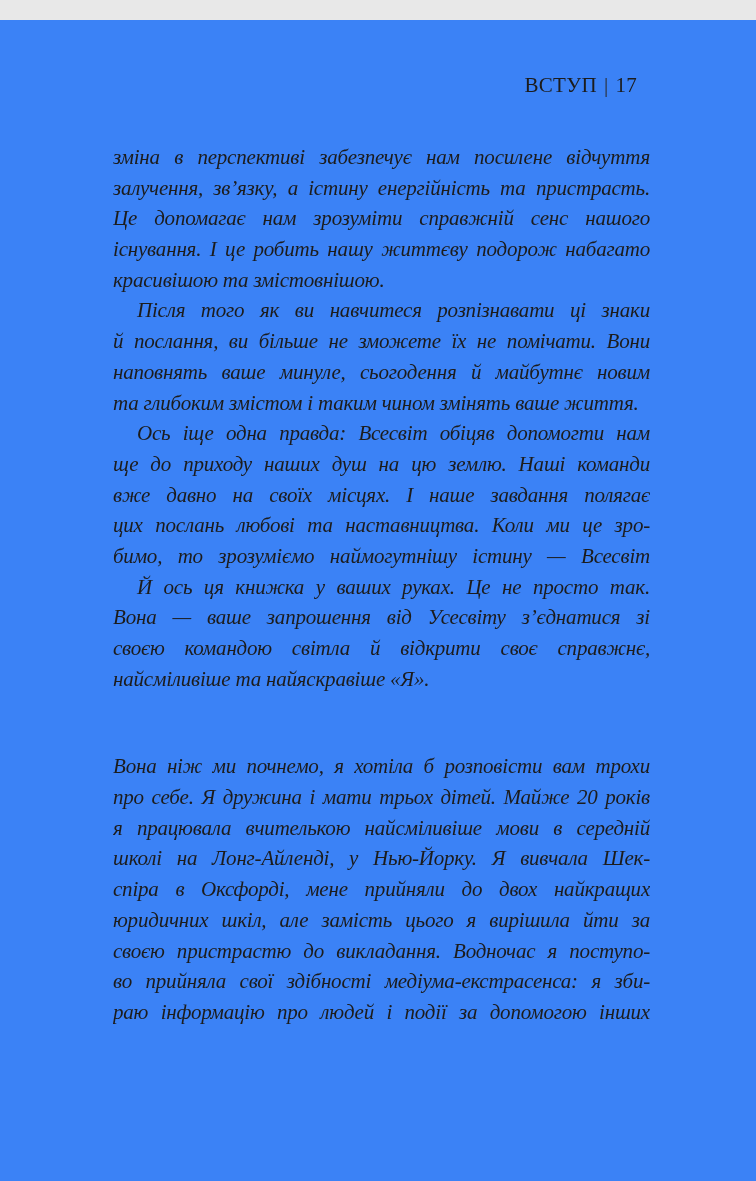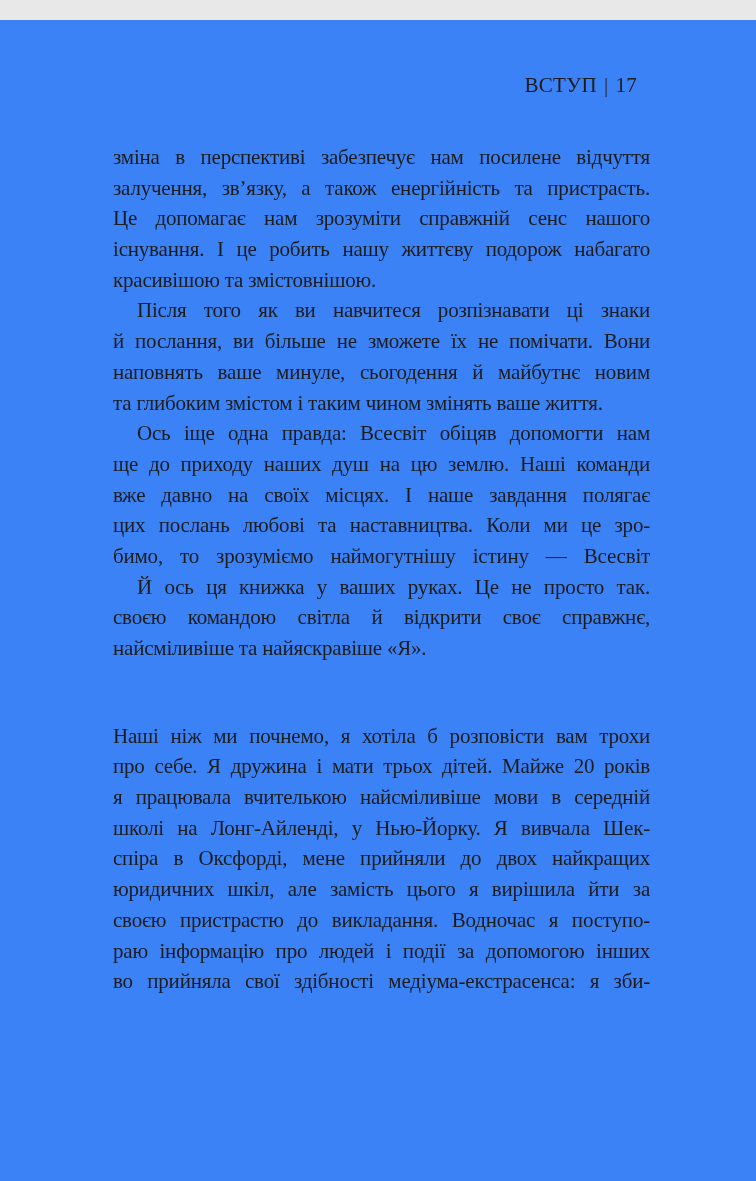--- a/index.html
+++ b/index.html
@@ -33,21 +33,21 @@
   .running-header .sep {
     margin: 0 7px;
     color: #2a2a2a;
   }
   .text-column {
     position: absolute;
     top: 122px;
     left: 113px;
     width: 537px;
   }
-  .paragraph { margin: 0; }
+  .paragraph { margin: 0; font-style: italic; }
   .paragraph.section-break { margin-top: 57px; }
   .line {
     font-size: 21px;
     line-height: 30.7px;
     height: 30.7px;
     letter-spacing: -0.2px;
     text-align: justify;
     text-align-last: justify;
     -moz-text-align-last: justify;
     white-space: nowrap;
@@ -64,48 +64,49 @@
 </head>
 <body>
 
 <div class="page">
   <header class="running-header">
     <span class="chapter">ВСТУП</span><span class="sep">|</span><span class="pagenum">17</span>
   </header>
   <main class="text-column">
       <div class="paragraph">
         <div class="line">зміна в перспективі забезпечує нам посилене відчуття</div>
-        <div class="line">залучення, зв’язку, а також енергійність та пристрасть.</div>
+        <div class="line">залучення, зв’язку, а істину енергійність та пристрасть.</div>
         <div class="line">Це допомагає нам зрозуміти справжній сенс нашого</div>
         <div class="line">існування. І це робить нашу життєву подорож набагато</div>
         <div class="line lastline">красивішою та змістовнішою.</div>
       </div>
       <div class="paragraph">
         <div class="line firstline-indent">Після того як ви навчитеся розпізнавати ці знаки</div>
         <div class="line">й послання, ви більше не зможете їх не помічати. Вони</div>
         <div class="line">наповнять ваше минуле, сьогодення й майбутнє новим</div>
         <div class="line lastline">та глибоким змістом і таким чином змінять ваше життя.</div>
       </div>
       <div class="paragraph">
         <div class="line firstline-indent">Ось іще одна правда: Всесвіт обіцяв допомогти нам</div>
         <div class="line">ще до приходу наших душ на цю землю. Наші команди</div>
         <div class="line">вже давно на своїх місцях. І наше завдання полягає</div>
         <div class="line">цих послань любові та наставництва. Коли ми це зро-</div>
         <div class="line">бимо, то зрозуміємо наймогутнішу істину — Всесвіт</div>
       </div>
       <div class="paragraph">
         <div class="line firstline-indent">Й ось ця книжка у ваших руках. Це не просто так.</div>
+        <div class="line">Вона — ваше запрошення від Усесвіту з’єднатися зі</div>
         <div class="line">своєю командою світла й відкрити своє справжнє,</div>
         <div class="line lastline">найсміливіше та найяскравіше «Я».</div>
       </div>
       <div class="paragraph section-break">
-        <div class="line">Наші ніж ми почнемо, я хотіла б розповісти вам трохи</div>
+        <div class="line">Вона ніж ми почнемо, я хотіла б розповісти вам трохи</div>
         <div class="line">про себе. Я дружина і мати трьох дітей. Майже 20 років</div>
         <div class="line">я працювала вчителькою найсміливіше мови в середній</div>
         <div class="line">школі на Лонг-Айленді, у Нью-Йорку. Я вивчала Шек-</div>
         <div class="line">спіра в Оксфорді, мене прийняли до двох найкращих</div>
         <div class="line">юридичних шкіл, але замість цього я вирішила йти за</div>
         <div class="line">своєю пристрастю до викладання. Водночас я поступо-</div>
+        <div class="line">во прийняла свої здібності медіума-екстрасенса: я зби-</div>
         <div class="line">раю інформацію про людей і події за допомогою інших</div>
-        <div class="line">во прийняла свої здібності медіума-екстрасенса: я зби-</div>
       </div>
     </main>
 </div>
 
 </body></html>

